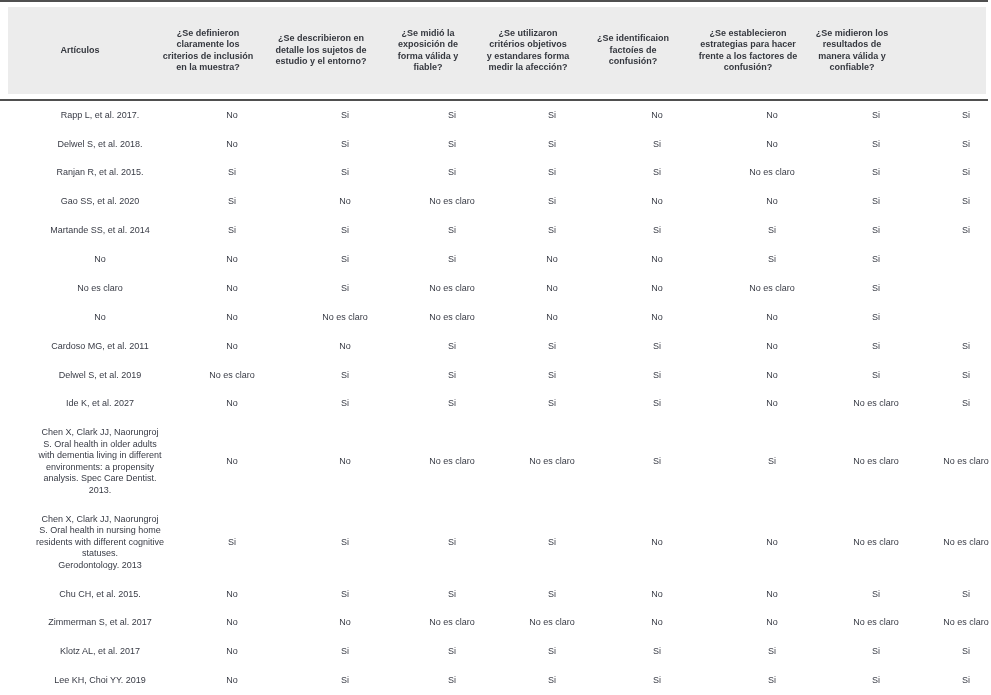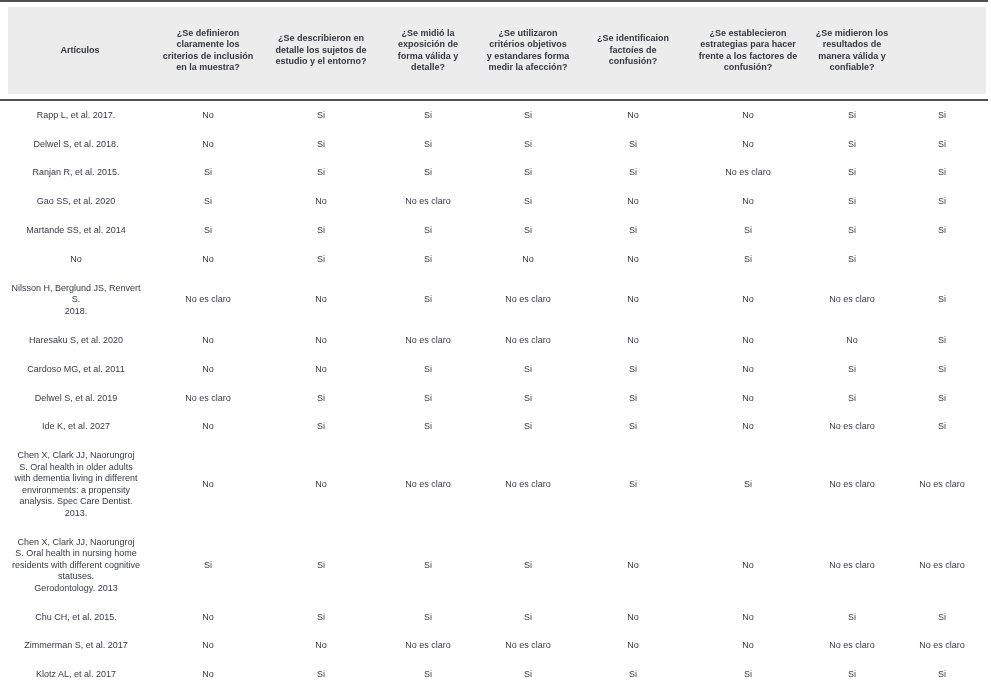--- a/index.html
+++ b/index.html
@@ -47,20 +47,21 @@
     width: 988px;
     height: 2px;
     background: #4f4f4f;
   }
   .rows {
     width: 988px;
   }
   .row {
     display: grid;
     grid-template-columns: 152px 112px 114px 100px 100px 110px 120px 88px 92px;
+    padding-left: 24px;
   }
   .cell {
     display: flex;
     align-items: center;
     justify-content: center;
     text-align: center;
     font-size: 9px;
     line-height: 11.5px;
     padding: 8.7px 3px;
     box-sizing: border-box;
@@ -79,21 +80,21 @@
       <div class="hcell">¿Se definieron
 claramente los
 criterios de inclusión
 en la muestra?</div>
       <div class="hcell">¿Se describieron en
 detalle los sujetos de
 estudio y el entorno?</div>
       <div class="hcell">¿Se midió la
 exposición de
 forma válida y
-detalle?</div>
+fiable?</div>
       <div class="hcell">¿Se utilizaron
 critérios objetivos
 y estandares forma
 medir la afección?</div>
       <div class="hcell">¿Se identificaion
 factoíes de
 confusión?</div>
       <div class="hcell">¿Se establecieron
 estrategias para hacer
 frente a los factores de
@@ -164,34 +165,30 @@
         <div class="cell val">No</div>
         <div class="cell val">No</div>
         <div class="cell val">Si</div>
         <div class="cell val">Si</div>
         <div class="cell val">No</div>
         <div class="cell val">No</div>
         <div class="cell val">Si</div>
         <div class="cell val">Si</div>
       </div>
       <div class="row">
-        <div class="cell article">Nilsson H, Berglund JS, Renvert
-S.
-2018.</div>
-        <div class="cell val">No es claro</div>
-        <div class="cell val">No</div>
-        <div class="cell val">Si</div>
-        <div class="cell val">No es claro</div>
-        <div class="cell val">No</div>
-        <div class="cell val">No</div>
-        <div class="cell val">No es claro</div>
-        <div class="cell val">Si</div>
-      </div>
-      <div class="row">
-        <div class="cell article">Haresaku S, et al. 2020</div>
+        <div class="cell val">No es claro</div>
+        <div class="cell val">No</div>
+        <div class="cell val">Si</div>
+        <div class="cell val">No es claro</div>
+        <div class="cell val">No</div>
+        <div class="cell val">No</div>
+        <div class="cell val">No es claro</div>
+        <div class="cell val">Si</div>
+      </div>
+      <div class="row">
         <div class="cell val">No</div>
         <div class="cell val">No</div>
         <div class="cell val">No es claro</div>
         <div class="cell val">No es claro</div>
         <div class="cell val">No</div>
         <div class="cell val">No</div>
         <div class="cell val">No</div>
         <div class="cell val">Si</div>
       </div>
       <div class="row">

